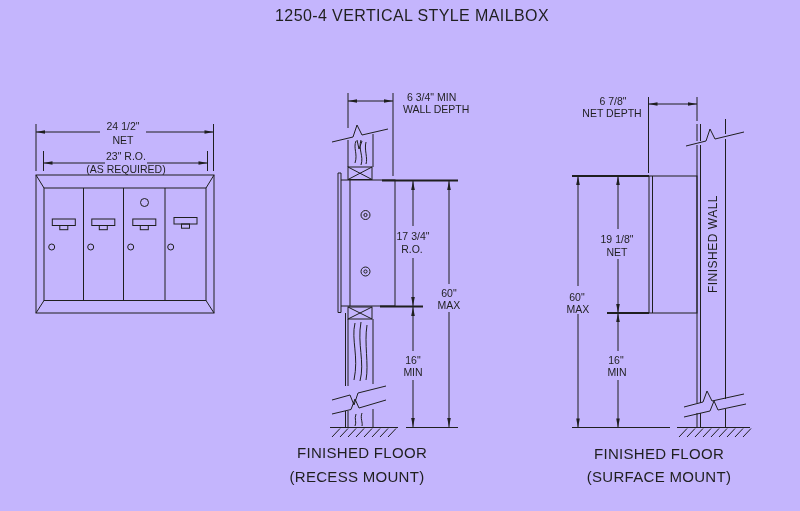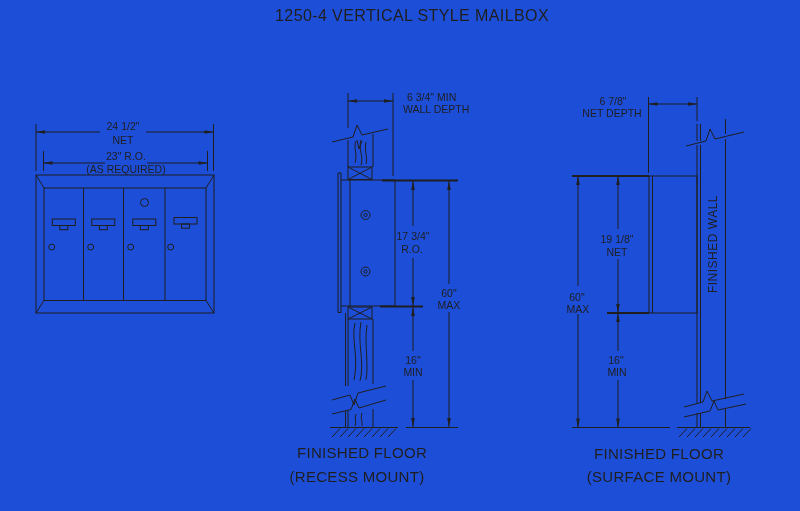--- a/index.html
+++ b/index.html
@@ -1,16 +1,16 @@
 <!DOCTYPE html>
 <html><head>
 <meta charset="utf-8">
 <style>
   html,body{margin:0;padding:0;background:#ffffff;}
-  .sheet{position:relative;width:800px;height:511px;background:#1d4ed8;overflow:hidden;
+  .sheet{position:relative;width:800px;height:511px;background:#c4b5fd;overflow:hidden;
          font-family:"Liberation Sans","DejaVu Sans",sans-serif;}
   svg{display:block;}
   svg text{fill:#1f1f1f;font-family:"Liberation Sans","DejaVu Sans",sans-serif;}
   .ln{stroke:#1f1f1f;stroke-width:1;fill:none;}
   .thk{stroke:#1f1f1f;stroke-width:2;fill:none;}
   .arr{fill:#1f1f1f;stroke:none;}
   .dimtxt{font-size:10.5px;}
   .captxt{font-size:15px;letter-spacing:.3px;}
   .titletxt{font-size:16px;letter-spacing:.4px;}
   .walltxt{font-size:12px;letter-spacing:.5px;}

